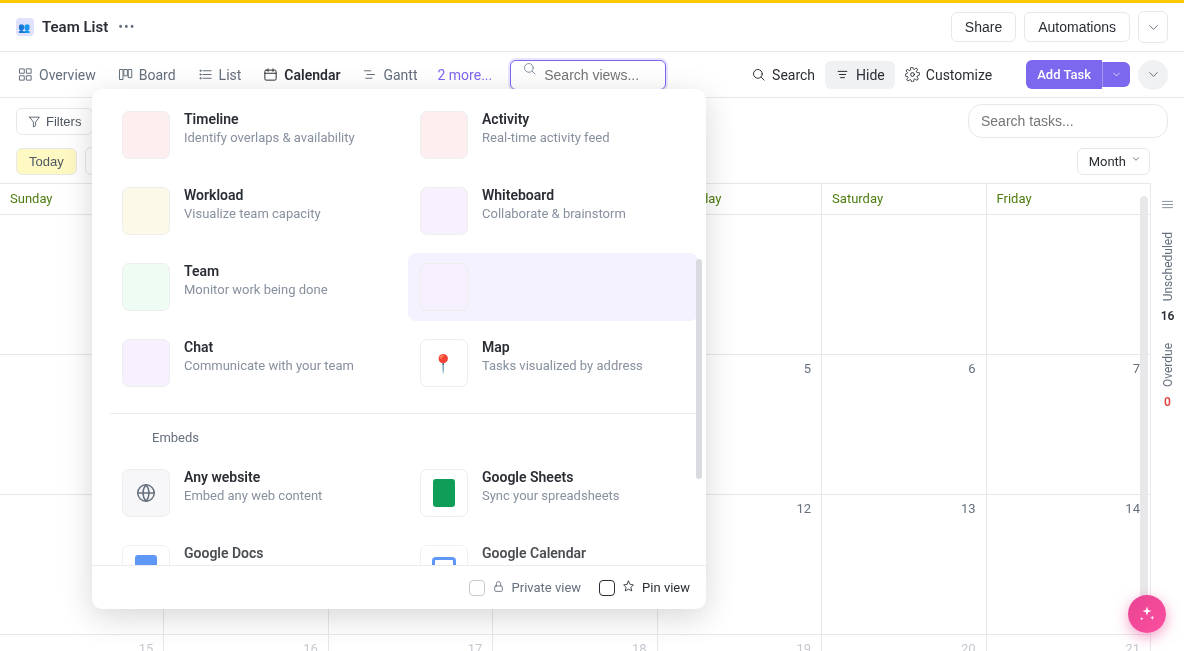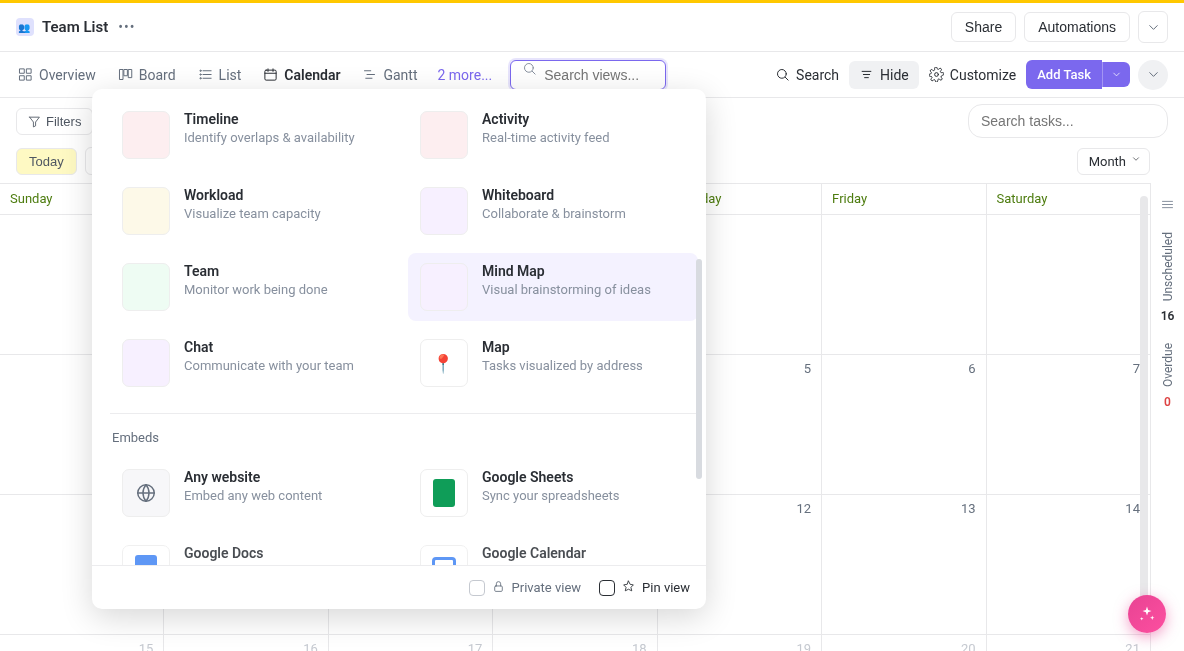--- a/index.html
+++ b/index.html
@@ -18,21 +18,21 @@
   
   .tabs-row { display: flex; align-items: center; height: 46px; padding: 0 16px; border-bottom: 1px solid #e8e8ea; }
   .tab { display: flex; align-items: center; gap: 6px; padding: 6px 2px; margin-right: 18px; color: #656f7d; font-size: 14px; cursor: pointer; }
   .tab.active { color: #2a2e34; font-weight: 600; }
   .more-link { color: #7b68ee; font-size: 14px; cursor: pointer; margin-right: 18px; }
   .search-views { display: flex; gap: 7px; height: 30px; padding: 0 11px; border: 1.5px solid #7b68ee; border-radius: 6px; background: #fff; box-shadow: 0 0 0 2px rgba(123,104,238,.18); }
   .search-views input { border: none; outline: none; font-size: 14px; color: #656f7d; width: 110px; background: transparent; }
   .tabs-row .spacer { flex: 1; }
   .txt-btn { display: flex; align-items: center; gap: 6px; padding: 6px 10px; color: #2a2e34; font-size: 14px; cursor: pointer; border-radius: 6px; }
   .txt-btn.hide { background: #f0f1f3; }
-  .add-task-wrap { display: flex; align-items: center; margin-left: 0; }
+  .add-task-wrap { display: flex; align-items: center; margin-left: 24px; }
   .add-task { background: #7b68ee; color: #fff; font-weight: 500; font-size: 13px; padding: 7px 11px; border-radius: 6px 0 0 6px; cursor: pointer; }
   .add-task-chev { background: #7b68ee; color: #fff; padding: 7px 8px; border-radius: 0 6px 6px 0; border-left: 1px solid rgba(255,255,255,.3); cursor: pointer; display: flex; align-items: center; }
   .circ-btn { width: 30px; height: 30px; border-radius: 50%; background: #f0f1f3; display: flex; align-items: center; justify-content: center; margin-left: 8px; cursor: pointer; color: #656f7d; }
 
   
   .filters-row { display: flex; align-items: center; height: 46px; padding: 0 16px; gap: 10px; }
   .filters-btn { border: 1px solid #e8e8ea; background: #fff; padding: 5px 11px; border-radius: 6px; font-size: 13px; color: #4f5762; cursor: pointer; display: flex; align-items: center; gap: 5px; }
   .search-tasks { margin-left: auto; border: 1px solid #e8e8ea; border-radius: 14px; height: 34px; padding: 15px 12px; display: flex; align-items: center; width: 200px; }
   .search-tasks input { border: none; outline: none; font-size: 14px; color: #656f7d; width: 100%; }
 
@@ -66,21 +66,21 @@
   
   .dropdown { position: absolute; left: 92px; top: 89px; width: 614px; height: 520px; background: #fff; border-radius: 10px; box-shadow: 0 8px 32px rgba(0,0,0,.16); display: flex; flex-direction: column; overflow: hidden; }
   .dd-scroll { flex: 1; overflow: hidden; padding: 12px 8px 0 18px; position: relative; }
   .dd-grid { display: grid; grid-template-columns: 1fr 1fr; column-gap: 8px; row-gap: 8px; }
   .view-item { display: flex; gap: 14px; padding: 10px 12px; border-radius: 8px; cursor: pointer; }
   .view-item.hover { background: #f4f2ff; }
   .view-thumb { width: 48px; height: 48px; border-radius: 7px; background: #f7f7f9; border: 1px solid #eee; flex-shrink: 0; display: flex; align-items: center; justify-content: center; font-size: 18px; }
   .view-name { font-size: 14px; font-weight: 600; color: #2a2e34; margin-bottom: 3px; }
   .view-desc { font-size: 13px; color: #87909e; }
   .dd-divider { grid-column: 1 / -1; border-top: 1px solid #ececee; margin: 8px 0 4px; }
-  .dd-section-title { grid-column: 1 / -1; font-size: 13px; color: #656f7d; padding: 4px 2px 6px; }
+  .dd-section-title { grid-column: 1 / -1; font-size: 13px; color: #656f7d; padding: 4px 2px 6px; margin-left: 40px; }
   .dd-scrollbar { position: absolute; right: 4px; top: 170px; width: 6px; height: 220px; background: #d8dbe0; border-radius: 3px; }
   .dd-footer { height: 44px; border-top: 1px solid #ececee; display: flex; align-items: center; justify-content: flex-end; gap: 18px; padding: 0 16px; font-size: 13px; color: #656f7d; }
   .checkbox { width: 16px; height: 16px; border: 1.5px solid #c5c9d0; border-radius: 4px; }
   .checkbox.dark { border-color: #2a2e34; }
   .footer-item { display: flex; align-items: flex-start; gap: 7px; cursor: pointer; }
 
   
   .fab { position: absolute; right: 18px; bottom: 18px; width: 38px; height: 38px; border-radius: 50%; background: linear-gradient(135deg, #e84393, #fd4fa0); display: flex; align-items: center; justify-content: center; color: #fff; box-shadow: 0 4px 14px rgba(232,67,147,.5); cursor: pointer; }
 
   
@@ -249,22 +249,22 @@
   </div>
 </div>
 
 <div class="cal-wrap">
   <div class="cal-header">
     <div class="day">Sunday</div>
     <div class="day">Monday</div>
     <div class="day">Tuesday</div>
     <div class="day">Wednesday</div>
     <div class="day">Thursday</div>
+    <div class="day">Saturday</div>
     <div class="day">Friday</div>
-    <div class="day">Saturday</div>
   </div>
   <div class="cal-body">
     <div class="cal-row">
       <div class="cal-cell">
           <span class="cell-num"></span>
         </div>
       <div class="cal-cell">
           <span class="cell-num"></span>
         </div>
       <div class="cal-cell">
@@ -406,24 +406,20 @@
       </div>
       <div class="view-item">
         <div class="view-thumb th-team"></div>
         <div>
             <div class="view-name">Team</div>
             <div class="view-desc">Monitor work being done</div>
           </div>
       </div>
       <div class="view-item hover">
         <div class="view-thumb th-mindmap"></div>
-        <div>
-            <div class="view-name">Mind Map</div>
-            <div class="view-desc">Visual brainstorming of ideas</div>
-          </div>
       </div>
       <div class="view-item">
         <div class="view-thumb th-chat"></div>
         <div>
             <div class="view-name">Chat</div>
             <div class="view-desc">Communicate with your team</div>
           </div>
       </div>
       <div class="view-item">
         <div class="view-thumb th-map">📍</div>

